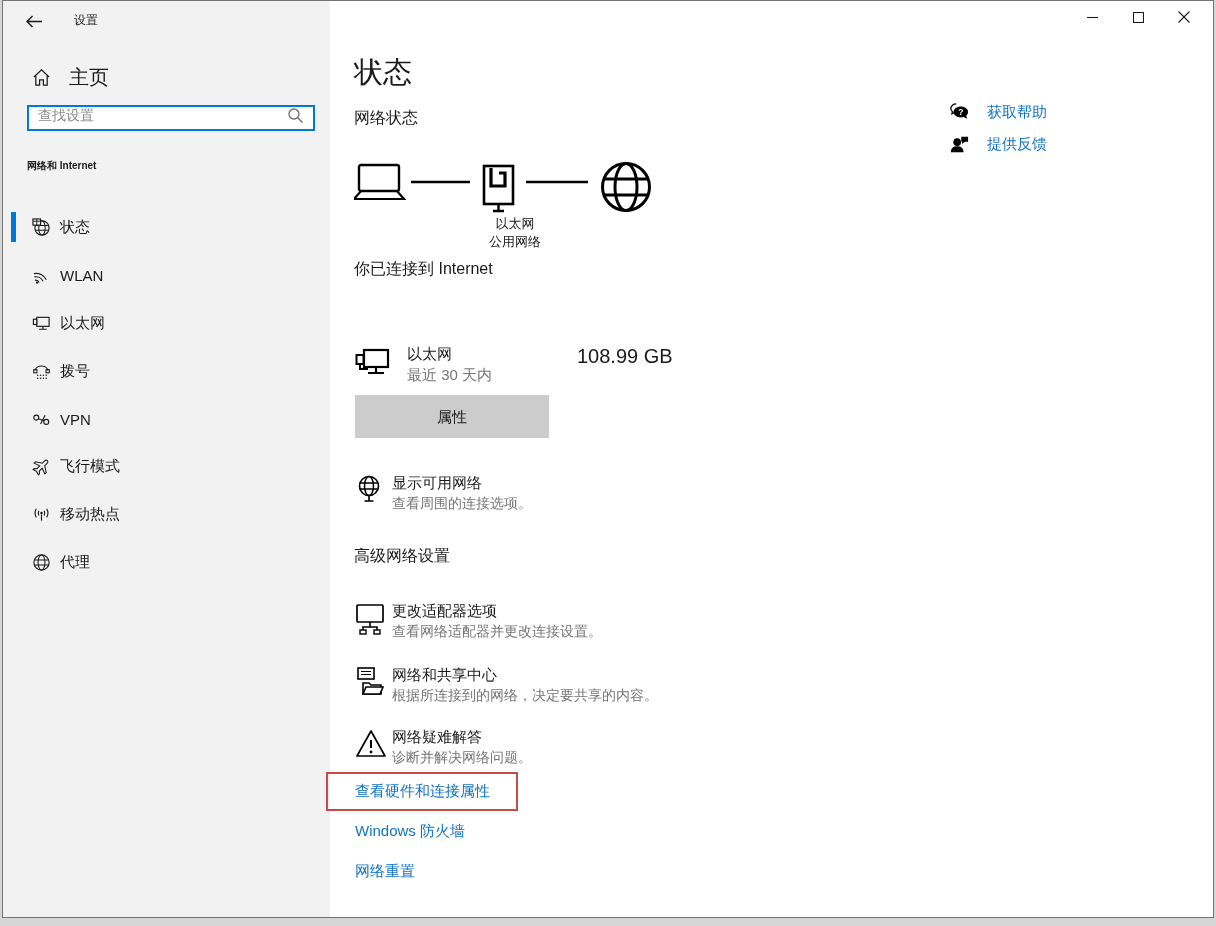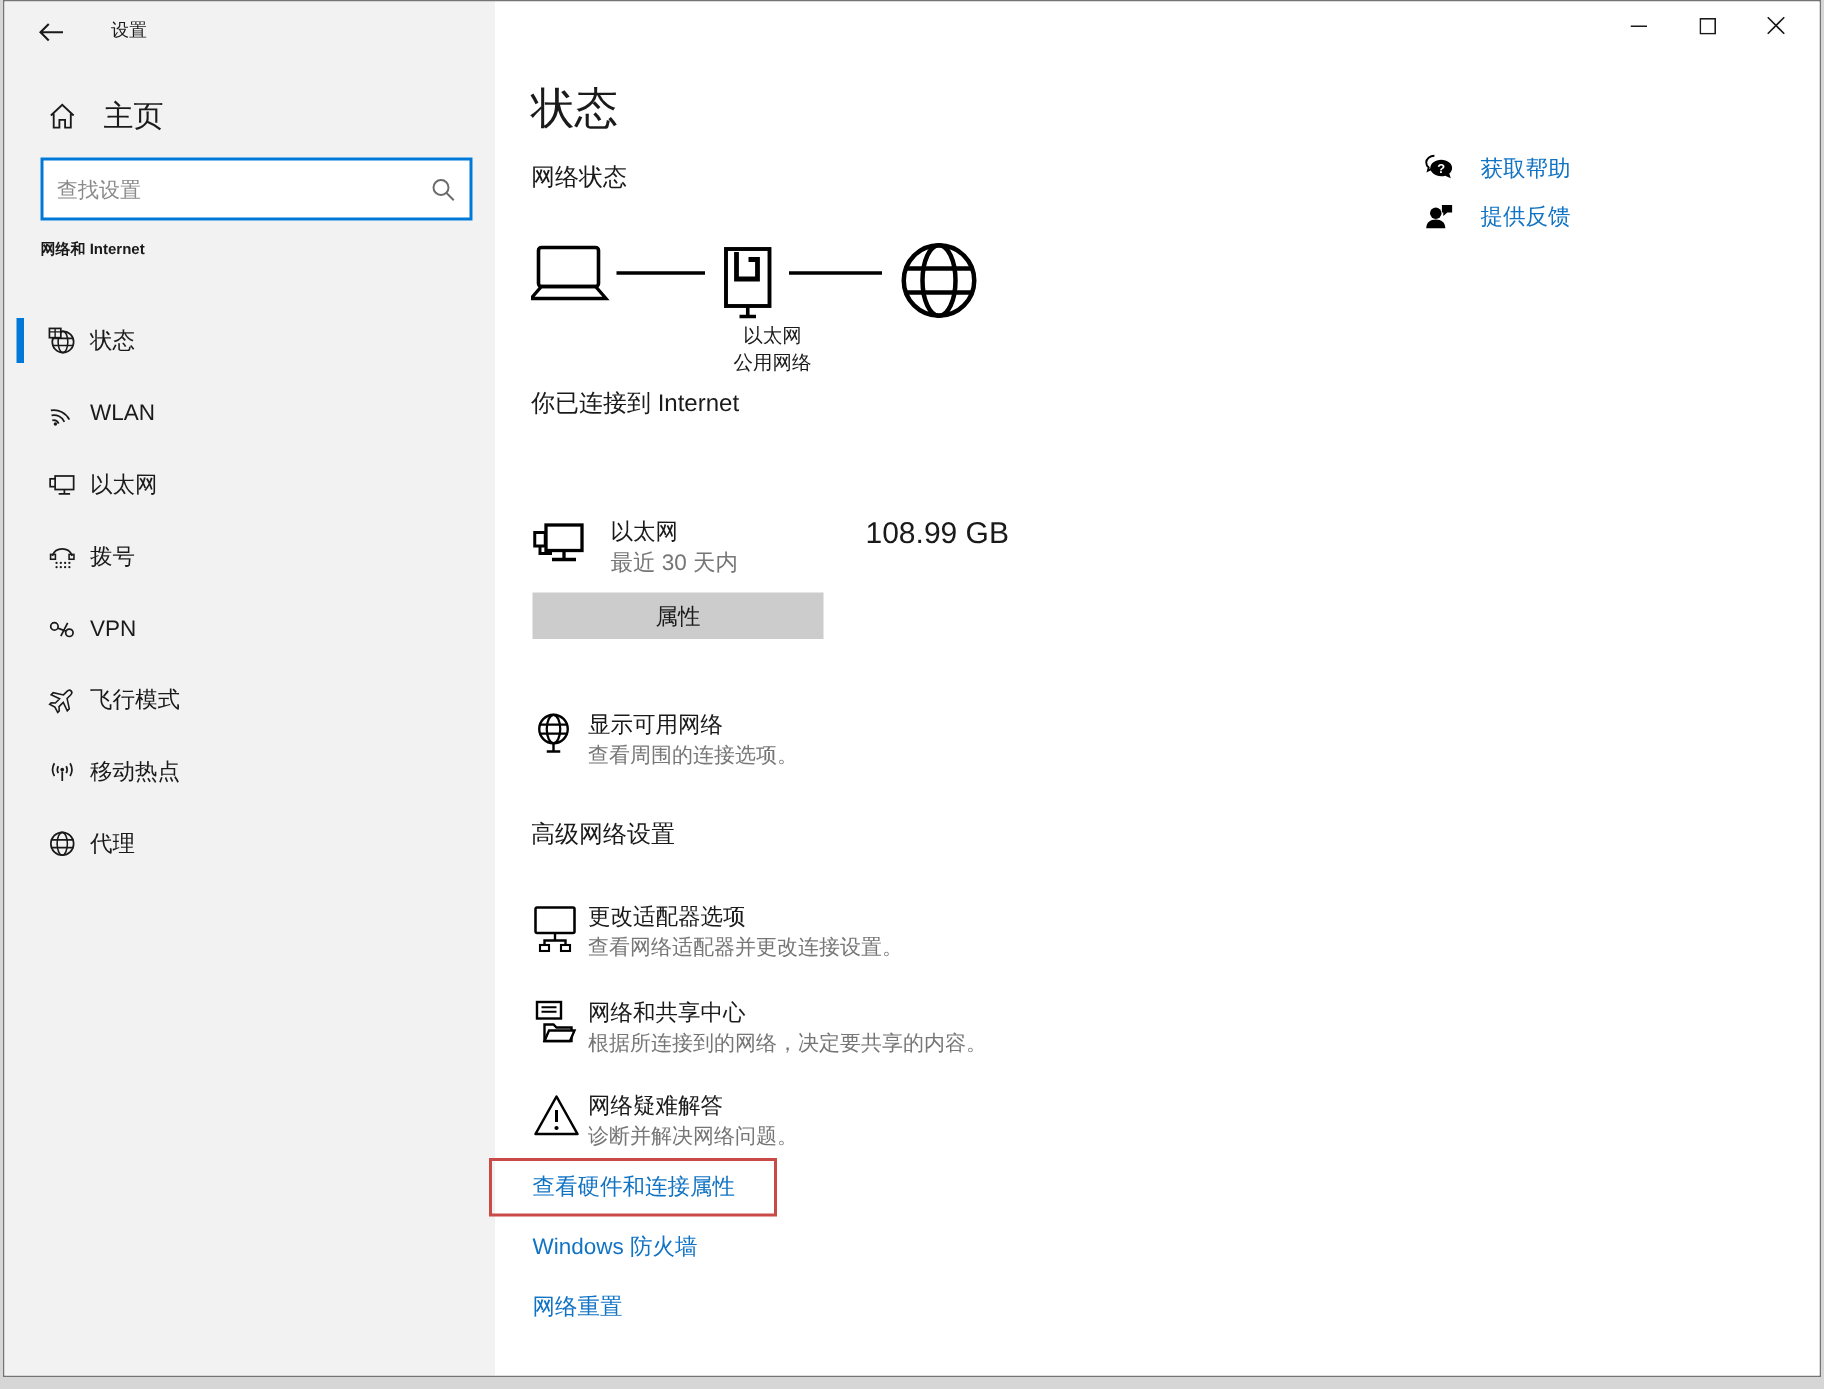--- a/index.html
+++ b/index.html
@@ -26,22 +26,22 @@
     font-size:17px; cursor:default;
   }
   .app-title { position:absolute; left:71px; top:11px; font-size:12px; }
   .home-row {
     position:absolute; left:22px; top:60px; width:290px; height:32px;
     display:flex; align-items:center;
   }
   .home-row .nav-ic { width:19px; height:19px; margin-left:7px; margin-right:18px; }
   .home-label { font-size:20px; }
   .search-box {
-    position:absolute; left:24px; top:104px; width:288px; height:42px;
-    background:#fff; border:2px solid #0078d7; display:flex; align-items:center;
+    position:absolute; left:24px; top:104px; width:288px; height:26px;
+    background:#fff; border:2px solid #0078d7; display:flex; align-items:flex-start;
   }
   .search-input {
     flex:1; border:none; outline:none; background:transparent;
     font-size:14px; padding:0 6px 0 9px; color:#1a1a1a;
     font-family:"Liberation Sans","DejaVu Sans",sans-serif;
   }
   .search-input::placeholder { color:#8a8a8a; opacity:1; }
   .search-mag { width:17px; height:17px; margin-right:9px; flex:0 0 auto; }
   .side-section {
     position:absolute; left:24px; top:158px; font-size:10px; font-weight:bold;
@@ -73,21 +73,21 @@
     left:110px; top:214px; width:150px; text-align:center;
     font-size:13px; line-height:18px;
   }
   .conn-h { left:24px; top:258px; }
   .conn-desc { left:24px; top:289px; width:420px; font-size:15px; line-height:22px; }
   .eth-ic { left:25px; top:346px; }
   .eth-name { left:77px; top:344px; font-size:15px; }
   .eth-period { left:77px; top:365px; font-size:15px; color:#767676; }
   .eth-usage { left:247px; top:344px; width:200px; font-size:20px; }
   .btn {
-    position:absolute; height:31px; background:#cccccc; border:none;
+    position:absolute; height:43px; background:#cccccc; border:none;
     font-size:15px; color:#1a1a1a; text-align:center; line-height:33px;
     font-family:"Liberation Sans","DejaVu Sans",sans-serif; cursor:default;
   }
   .btn-props { left:25px; top:394px; width:194px; }
   .btn-usage { left:242px; top:394px; width:194px; }
   .li-icon { position:absolute; }
   .li-title { position:absolute; font-size:15px; }
   .li-sub { position:absolute; font-size:14px; color:#767676; }
   .adv-h { left:24px; top:545px; }
   .link { position:absolute; font-size:15px; color:#1173c4; cursor:pointer; }

